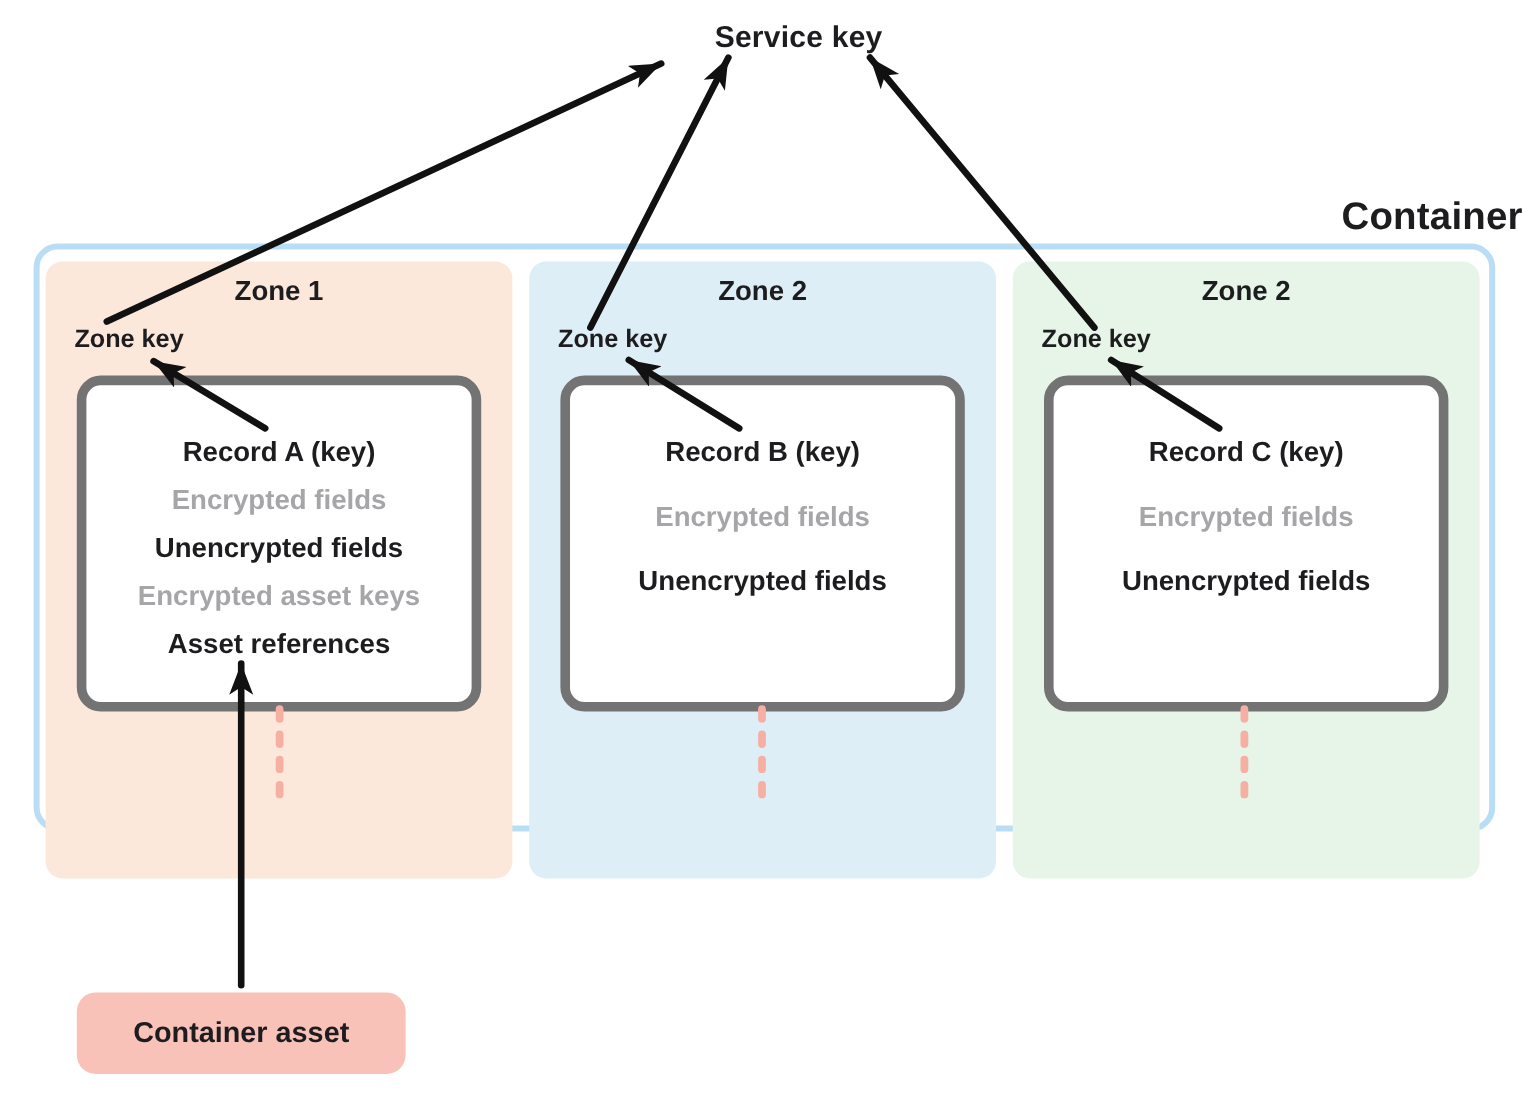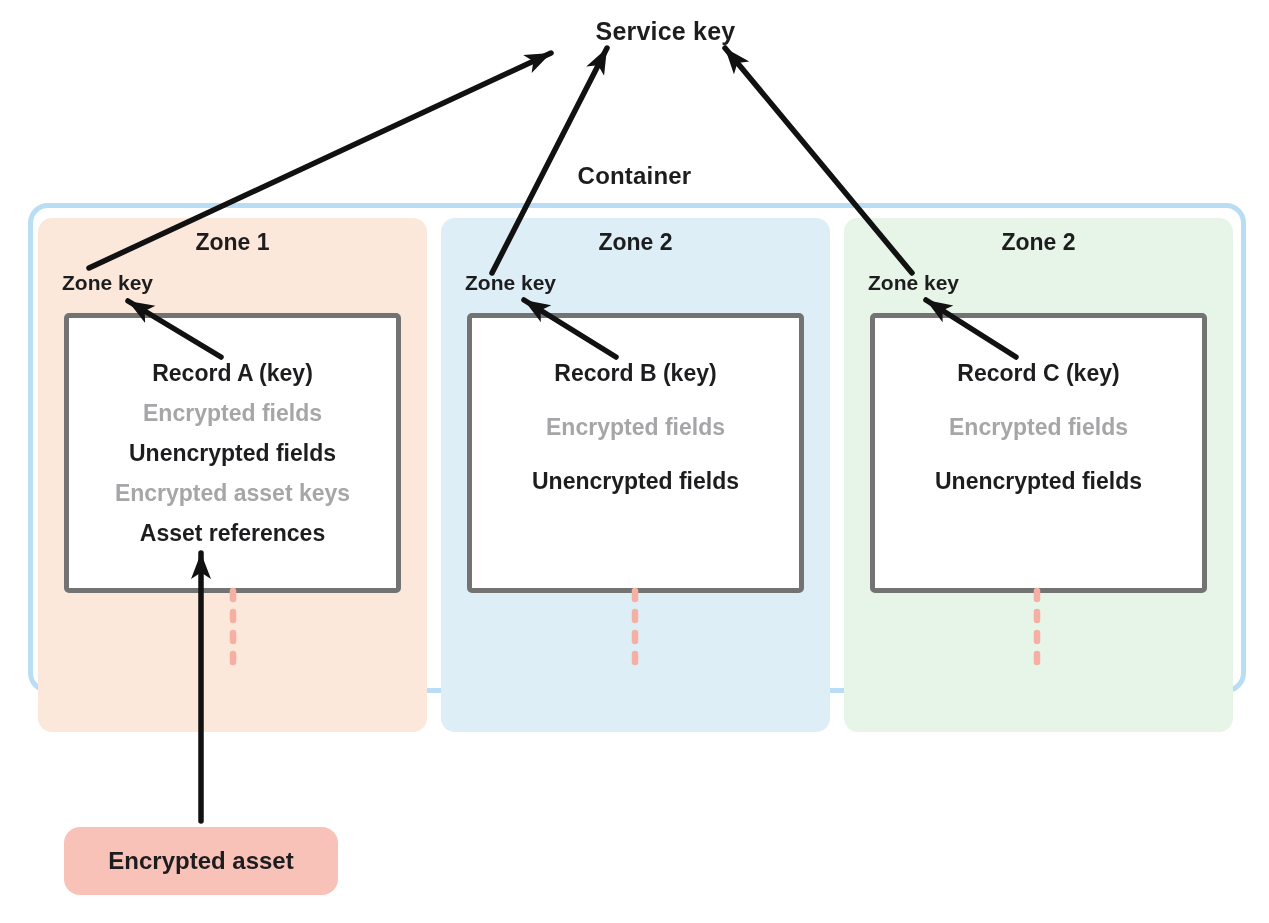--- a/index.html
+++ b/index.html
@@ -3,38 +3,38 @@
 <meta charset="utf-8">
 <style>
   html,body { margin:0; padding:0; background:#ffffff; }
   body { width:1269px; height:923px; font-family:"Liberation Sans", sans-serif; }
   .stage { position:relative; width:1269px; height:923px; overflow:hidden;
            color:#1d1d1f; font-weight:bold; }
 
   .label-service-key { position:absolute; top:17px; left:0; width:100%;
                        text-align:center; font-size:25px; letter-spacing:.2px;padding-left:31px; }
   .label-container   { position:absolute; top:162px; left:0; width:100%;
-                       text-align:center; font-size:24px; letter-spacing:.2px; }
+                       text-align:right; font-size:32px; letter-spacing:.2px; }
 
   .container-box { position:absolute; left:28px; top:203px; width:1218px; height:490px;
                    box-sizing:border-box; background:#ffffff;
                    border:5px solid #b9ddf4; border-radius:20px; }
 
   .zone { position:absolute; top:218px; width:389px; height:514px; border-radius:14px; }
   .zone1 { left:38px;  background:#fce8da; }
   .zone2 { left:441px; background:#deeef7; }
   .zone3 { left:844px; background:#e6f5e7; }
 
   .zone-title { position:absolute; top:11px; left:0; width:100%; text-align:center;
                 font-size:23px; }
   .zone-key   { position:absolute; top:53px; left:24px; font-size:21px; }
 
   .record-box { position:absolute; left:26px; top:95px; width:337px; height:280px;
                 box-sizing:border-box; background:#ffffff;
-                border:5px solid #737373; border-radius:5px;
+                border:8px solid #737373; border-radius:20px;
                 display:flex; flex-direction:column; align-items:center;
                 padding-top:39px; }
   .record-row { height:32px; line-height:32px; font-size:23px; text-align:center;
                 white-space:nowrap; }
   .gap-sm .record-row + .record-row { margin-top:8px; }
   .gap-lg .record-row + .record-row { margin-top:22px; }
   .muted { color:#a6a6a9; }
 
   .asset-box { position:absolute; left:64px; top:827px; width:274px; height:68px;
                background:#f9c2b8; border-radius:16px;
@@ -81,21 +81,21 @@
     <div class="zone-title">Zone 2</div>
     <div class="zone-key">Zone key</div>
     <div class="record-box gap-lg">
       <div class="record-row">Record C (key)</div>
       <div class="record-row muted">Encrypted fields</div>
       <div class="record-row">Unencrypted fields</div>
     </div>
   </div>
 
   <div class="asset-box">
-    <span>Encrypted asset</span>
+    <span>Container asset</span>
   </div>
 
   <svg class="overlay" viewBox="0 0 1269 923" xmlns="http://www.w3.org/2000/svg">
     <defs>
       <marker id="ah" markerUnits="userSpaceOnUse" markerWidth="28" markerHeight="22" refX="26" refY="10" orient="auto">
         <path d="M0,0 L26,10 L0,20 L6.5,10 Z" fill="#111111"></path>
       </marker>
     </defs>
 
     <g stroke="#f5b0a3" stroke-width="6.5" stroke-linecap="round" stroke-dasharray="8 13">

